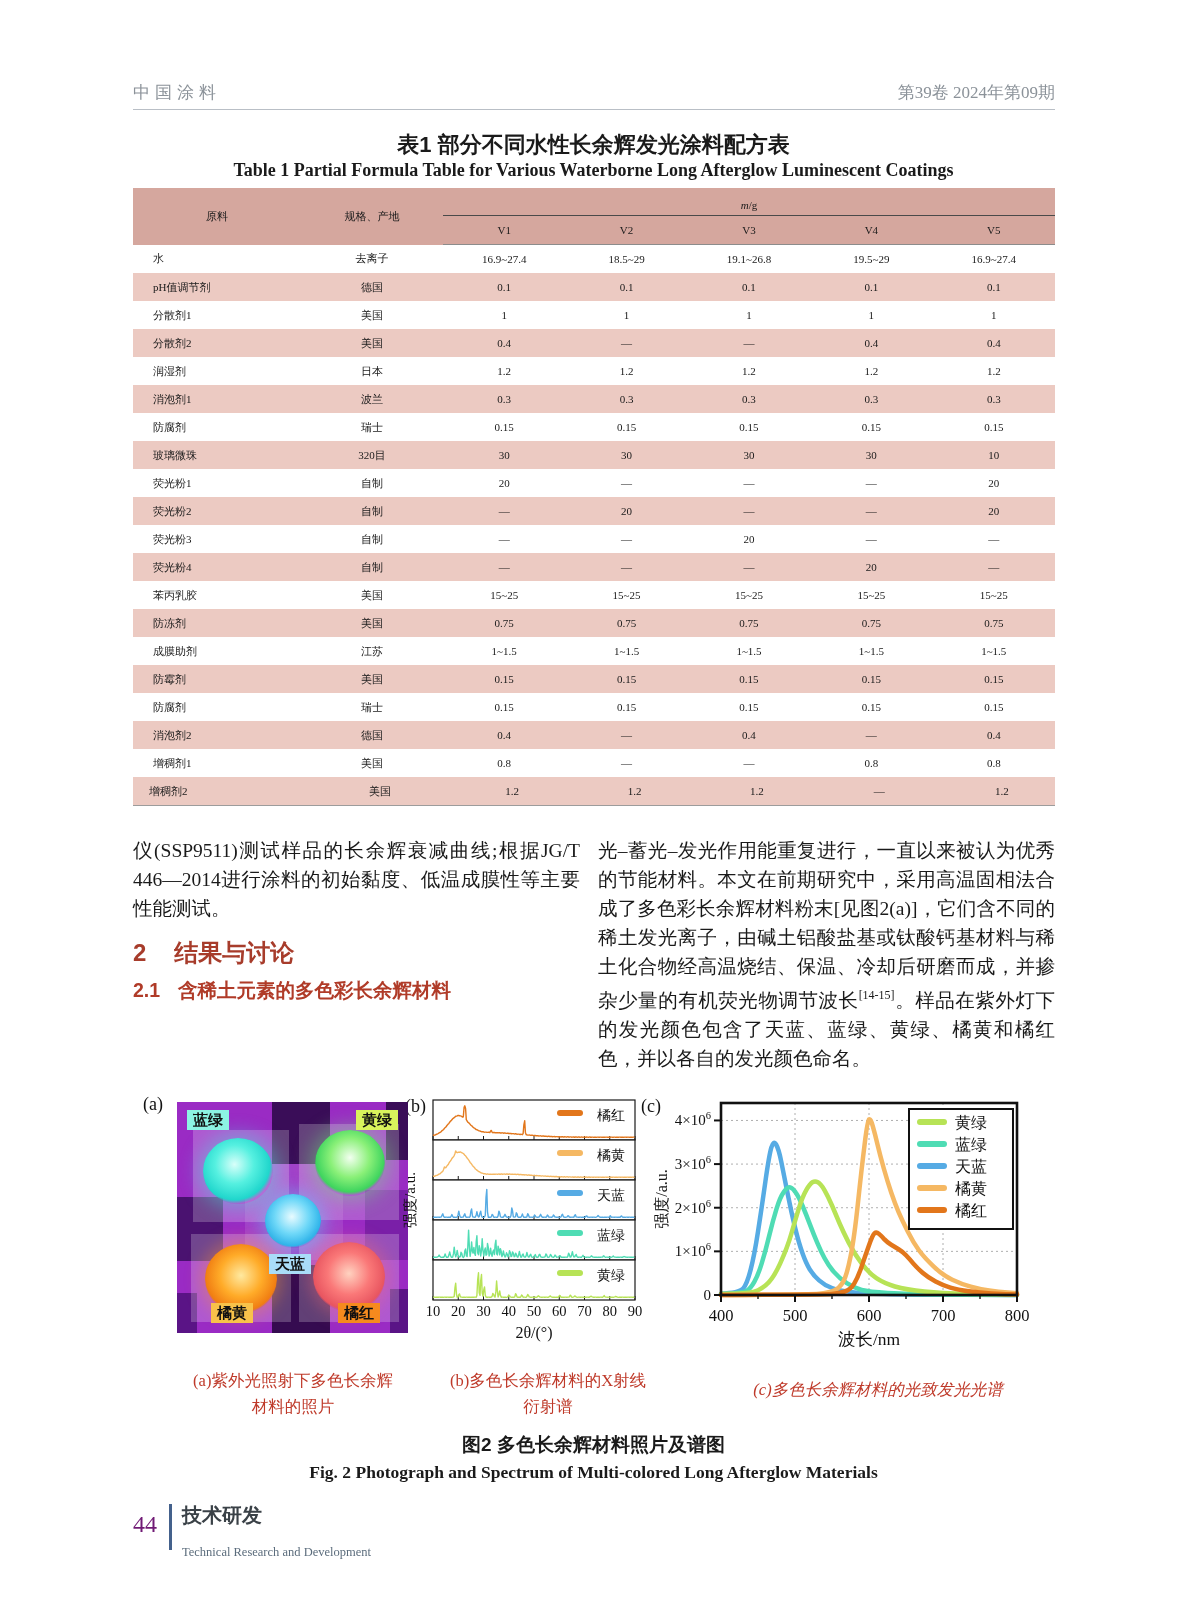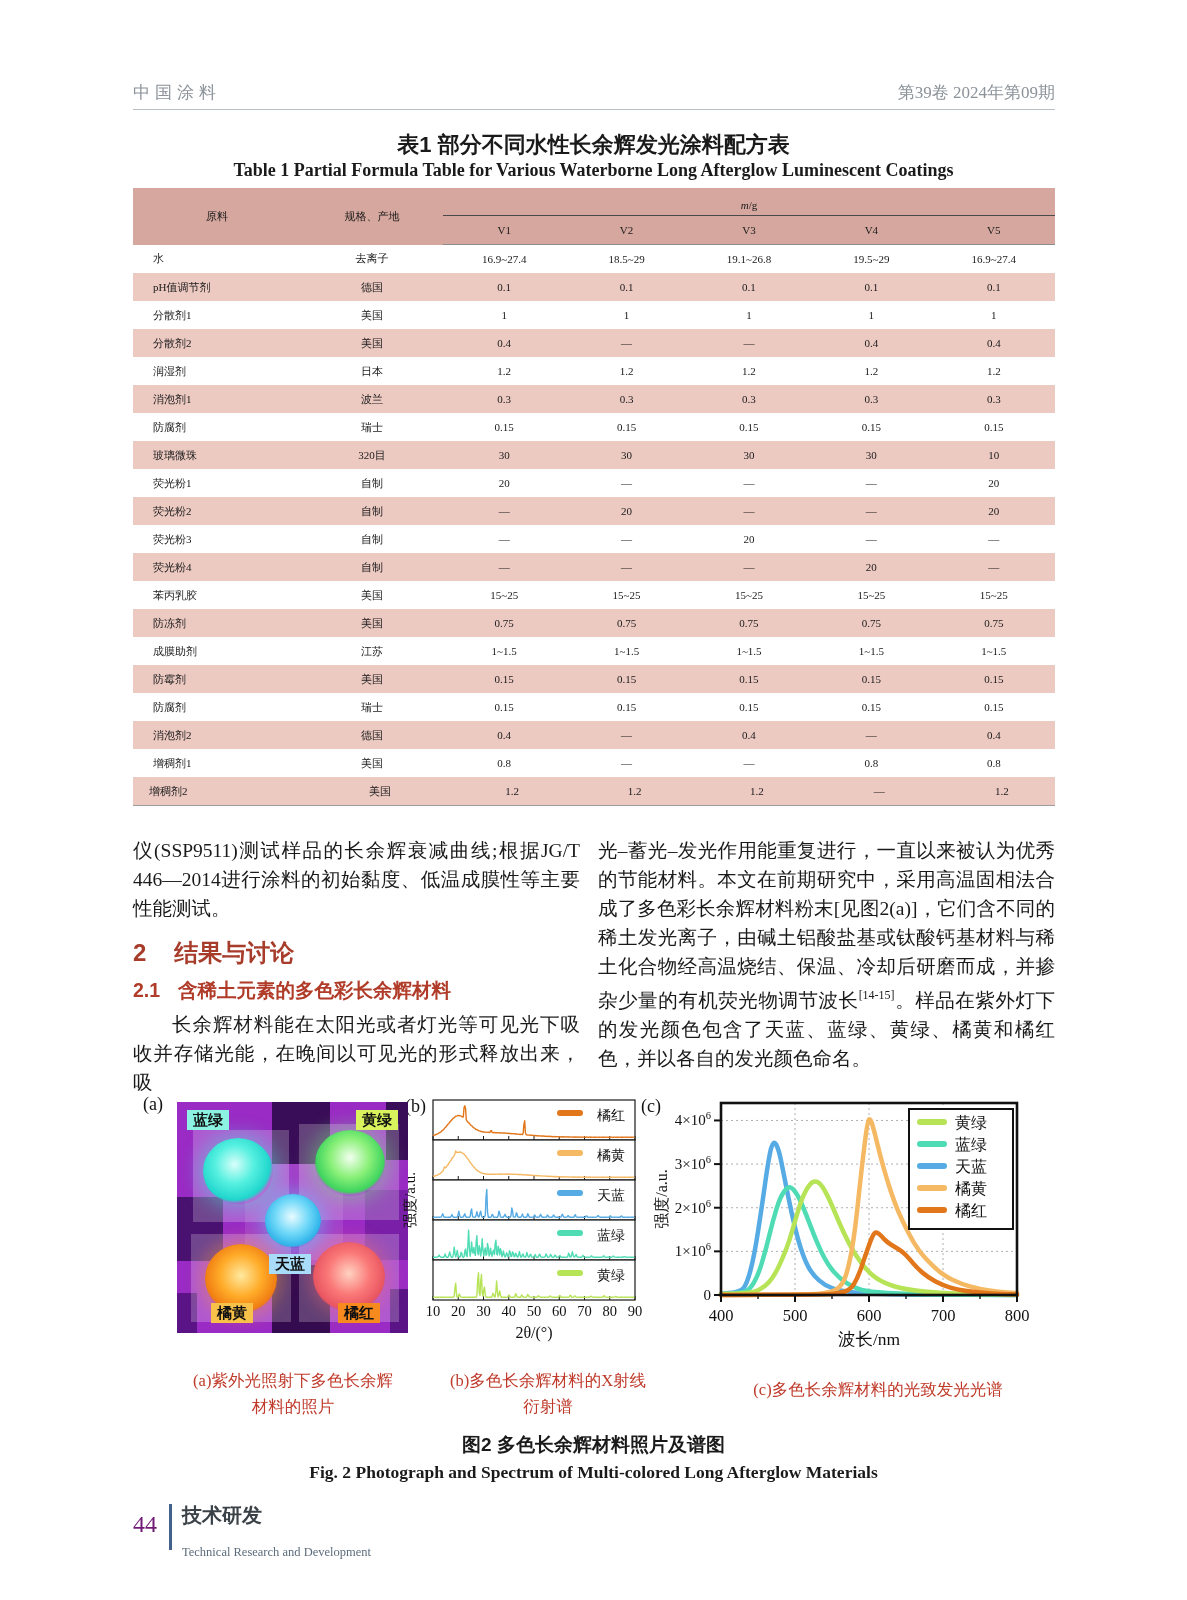--- a/index.html
+++ b/index.html
@@ -96,21 +96,21 @@
 
   
   .xrd-svg{position:absolute;left:270px;top:8px;}
   .pl-svg{position:absolute;left:518px;top:5px;}
   svg{font-family:"Liberation Serif",serif;}
 
   
   .subcap{position:absolute;color:#bf3a2a;font-size:16.5px;line-height:26px;text-align:center;}
   .cap-a{left:20px;top:278px;width:280px;}
   .cap-b{left:290px;top:278px;width:250px;}
-  .cap-c{left:545px;top:287px;width:400px;}
+  .cap-c{left:545px;top:287px;width:400px;font-style:italic;}
 
   .figcap-cn{position:absolute;left:0;width:100%;top:1432px;text-align:center;
     font-weight:bold;font-size:19px;font-family:"Liberation Sans",sans-serif;}
   .figcap-en{position:absolute;left:0;width:100%;top:1462px;text-align:center;
     font-weight:bold;font-size:17.5px;}
 
   
   .footer{position:absolute;left:133px;top:1502px;display:flex;align-items:flex-start;}
   .page-num{font-size:24px;color:#701a75;margin-top:9px;}
   .vbar{width:3px;height:46px;background:#44618c;margin:2px 10px 0 12px;}
@@ -328,21 +328,20 @@
           <td class="c-val">—</td>
           <td class="c-val">1.2</td>
         </tr>
       </tbody>
   </table>
 
   <div class="col-left">
     <p>仪(SSP9511)测试样品的长余辉衰减曲线;根据JG/T 446—2014进行涂料的初始黏度、低温成膜性等主要性能测试。</p>
     <h2 class="sec-h2"><span>2</span><span class="ttl">结果与讨论</span></h2>
     <h3 class="sec-h3"><span>2.1</span><span class="ttl">含稀土元素的多色彩长余辉材料</span></h3>
-    <p class="indent">长余辉材料能在太阳光或者灯光等可见光下吸收并存储光能，在晚间以可见光的形式释放出来，吸</p>
   </div>
 
   <div class="col-right">
     <p><span>光–蓄光–发光作用能重复进行，一直以来被认为优秀的节能材料。本文在前期研究中，采用高温固相法合成了多色彩长余辉材料粉末[见图2(a)]，它们含不同的稀土发光离子，由碱土铝酸盐基或钛酸钙基材料与稀土化合物经高温烧结、保温、冷却后研磨而成，并掺杂少量的有机荧光物调节波长</span><sup class="sup">[14-15]</sup><span>。样品在紫外灯下的发光颜色包含了天蓝、蓝绿、黄绿、橘黄和橘红色，并以各自的发光颜色命名。</span></p>
   </div>
 
   <div class="figure">
     <div class="sub-label lbl-a">(a)</div>
     <div class="sub-label lbl-b">(b)</div>
     <div class="sub-label lbl-c">(c)</div>

